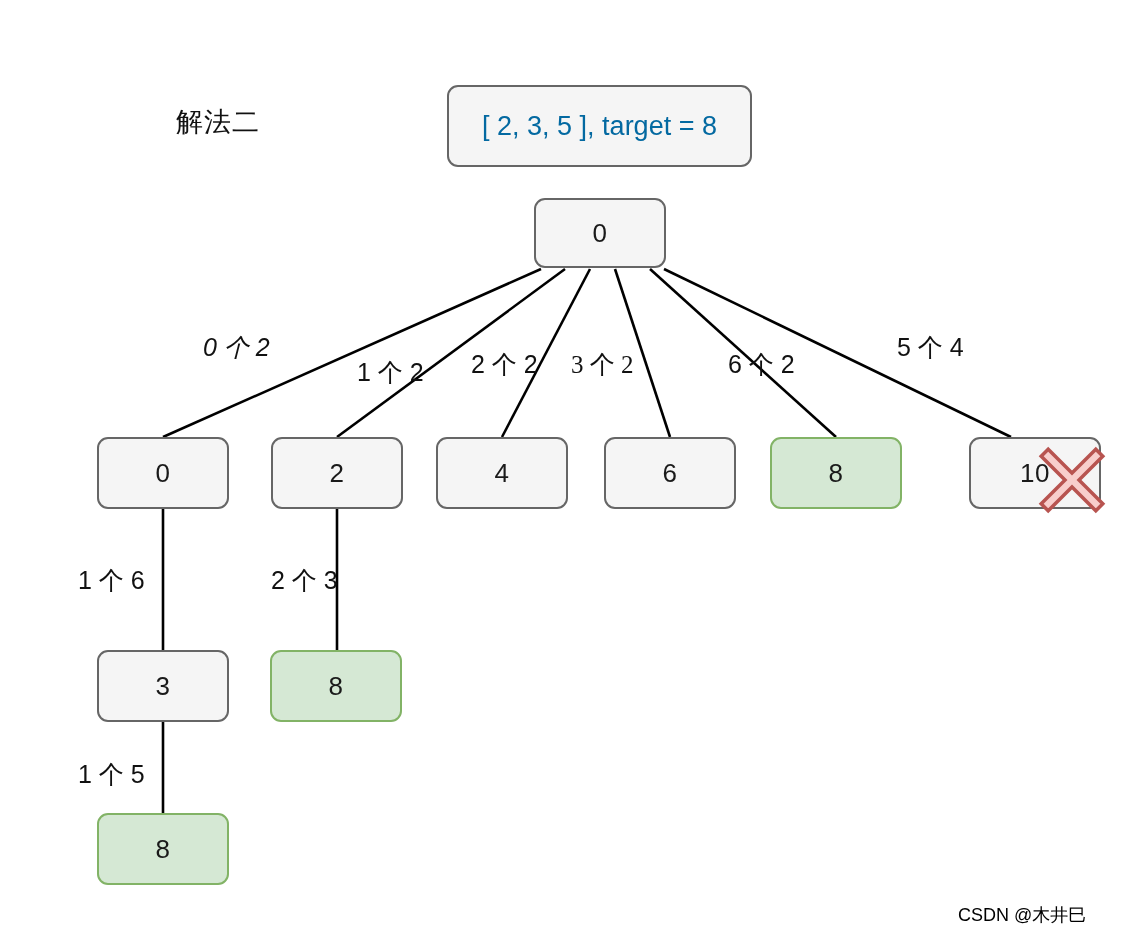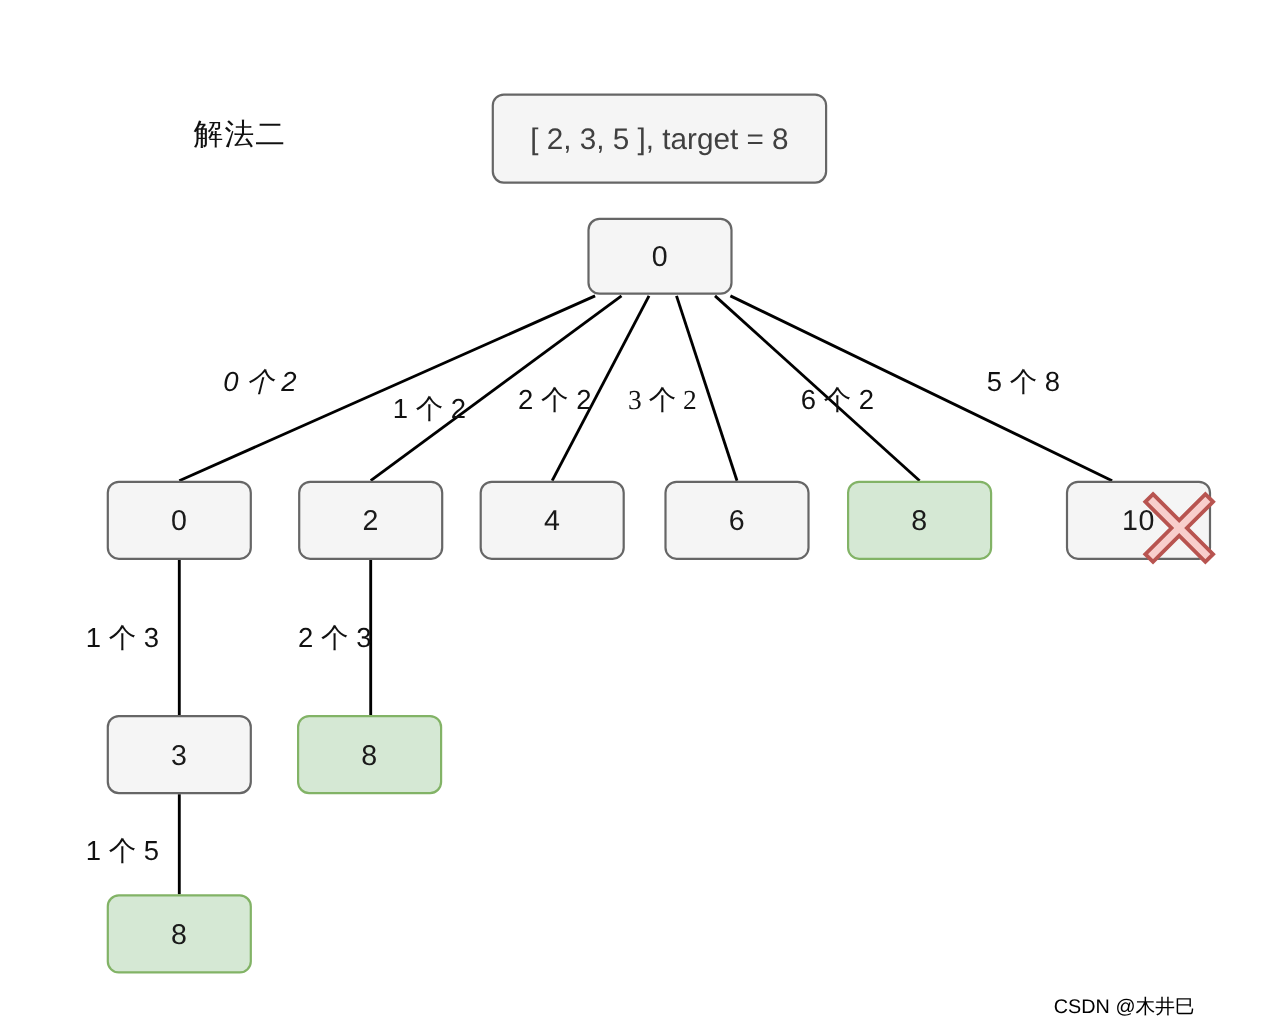--- a/index.html
+++ b/index.html
@@ -48,21 +48,21 @@
   .info-box {
     position: absolute;
     box-sizing: border-box;
     border-radius: 11px;
     background: #f5f5f5;
     border: 2.5px solid #666666;
     display: flex;
     align-items: center;
     justify-content: center;
     font-size: 27px;
-    color: #404040;
+    color: #0369a1;
     z-index: 3;
   }
   .section-title {
     position: absolute;
     font-size: 27px;
     color: #111111;
     letter-spacing: 1px;
     z-index: 3;
     white-space: nowrap;
   }
@@ -125,17 +125,17 @@
     <polygon points="16,6 50,40 84,6 94,16 60,50 94,84 84,94 50,60 16,94 6,84 40,50 6,16" fill="#f8cecc" stroke="#b85450" stroke-width="5" stroke-linejoin="miter"></polygon>
   </svg>
 
   <div class="watermark" style="left:958px; top:903px;">CSDN @木井巳</div>
 
 <div class="edge-label" style="left: 203px; top: 335px; font-style: italic;">0 个 2</div>
     <div class="edge-label" style="left: 357px; top: 346px; margin-top: 14px;">1 个 2</div>
     <div class="edge-label" style="left: 471px; top: 352px;">2 个 2</div>
     <div class="edge-label" style="left: 571px; top: 352px; font-family: Liberation Serif, serif;">3 个 2</div>
     <div class="edge-label" style="left: 728px; top: 352px;">6 个 2</div>
-    <div class="edge-label" style="left: 897px; top: 335px;">5 个 8</div>
-    <div class="edge-label" style="left: 78px; top: 568px;">1 个 3</div>
+    <div class="edge-label" style="left: 897px; top: 335px;">5 个 4</div>
+    <div class="edge-label" style="left: 78px; top: 568px;">1 个 6</div>
     <div class="edge-label" style="left: 271px; top: 568px;">2 个 3</div>
     <div class="edge-label" style="left: 78px; top: 762px;">1 个 5</div>
   </div>
 
 </body></html>

